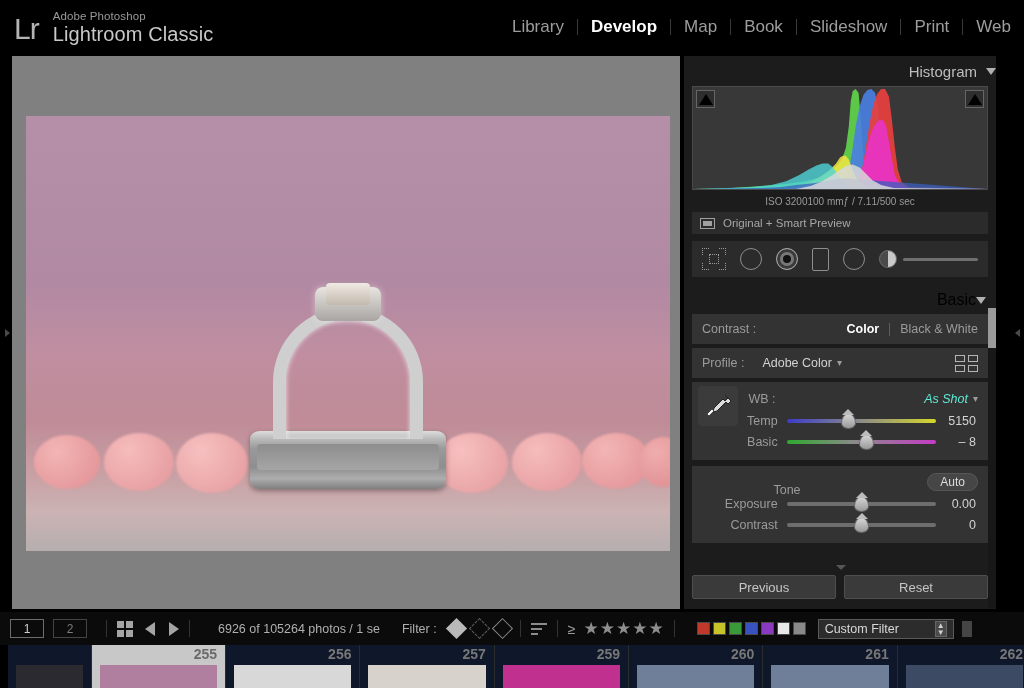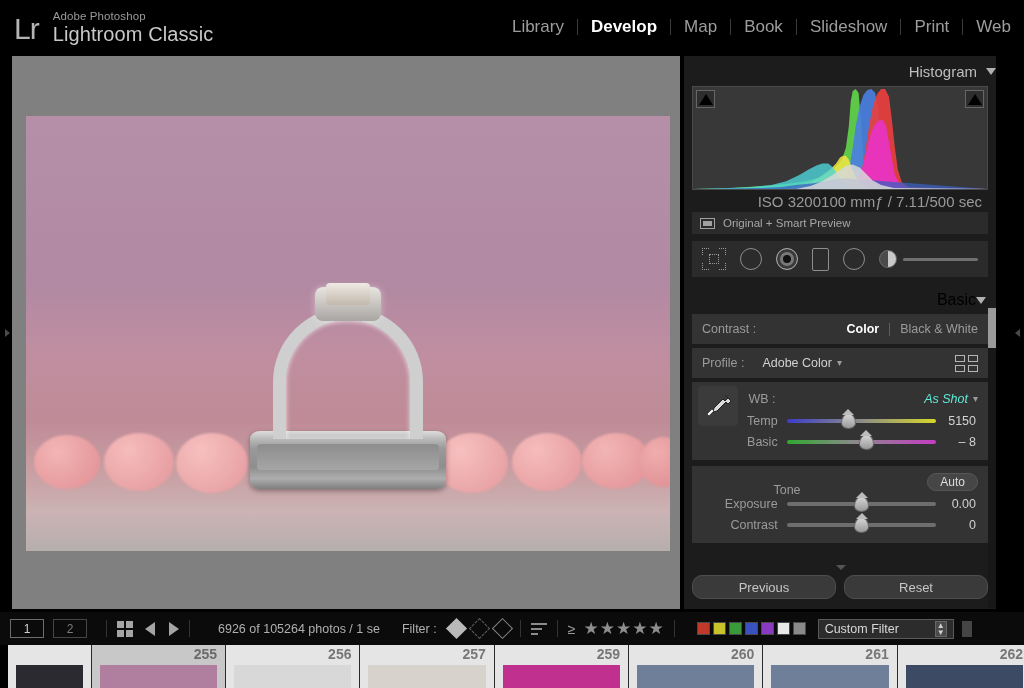--- a/index.html
+++ b/index.html
@@ -64,22 +64,22 @@
   .tri-down { width: 0; height: 0; border-left: 5px solid transparent; border-right: 5px solid transparent;
               border-top: 7px solid #b0b0b0; }
 
   .hist-wrap { margin: 0 8px; height: 104px; background: #383838; border: 1px solid #4a4a4a; position: relative; }
   .hist-svg { position: absolute; left: 0; top: 0; width: 100%; height: 100%; }
   .clip-tri { position: absolute; top: 3px; width: 19px; height: 18px; border: 1px solid #666;
               background: #2e2e2e; display: flex; align-items: center; justify-content: center; cursor: pointer; }
   .clip-tri.l { left: 3px; } .clip-tri.r { right: 3px; }
   .clip-tri i { width:0;height:0;border-left:7px solid transparent;border-right:7px solid transparent;border-bottom:11px solid #000; }
 
-  .exif { margin: 0 8px; height: 22px; display: flex; align-items: center; justify-content: flex-end;
-          font-size: 15px; color: #9a9a9a; padding: 0 6px; }
+  .exif { margin: 0 8px; height: 22px; display: flex; align-items: center; justify-content: center;
+          font-size: 10px; color: #9a9a9a; padding: 0 6px; }
   .smartprev { margin: 0 8px; height: 22px; display: flex; align-items: center; font-size: 11.5px; color: #a7a7a7;
                background: #2b2b2b; padding: 0 8px; border-radius: 1px; }
   .sp-icon { width: 15px; height: 11px; border: 1px solid #a0a0a0; margin-right: 8px; display: inline-block; position: relative; }
   .sp-icon::after { content:''; position:absolute; left:2px; top:2px; right:2px; bottom:2px; background:#a0a0a0; }
 
   .toolstrip { margin: 7px 8px 0; height: 36px; background: #2b2b2b; display: flex; align-items: center;
                padding: 0 10px; gap: 14px; }
   .tool { cursor: pointer; display: flex; align-items: center; }
   .tool .circ { width: 22px; height: 22px; border-radius: 50%; border: 1.5px solid #8e8e8e; }
   .tool.active .circ { background: #787878; border-color: #a8a8a8; box-shadow: 0 0 0 3px #3a3a3a inset; }
@@ -131,21 +131,21 @@
   .tone-head { display: flex; align-items: center; height: 22px; font-size: 12.5px; color: #9b9b9b; }
   .tone-head .tlab { width: 170px; text-align: center; margin-top: 15px; }
   .auto-btn { margin-left: auto; background: #464646; border: 1px solid #565656; border-radius: 9px;
               padding: 1px 12px; font-size: 12px; color: #dcdcdc; cursor: pointer; }
 
   .panel-scroll { position: absolute; right: 0px; top: 252px; width: 8px; height: 300px; background: #181818; }
   .panel-scroll .thumb { width: 8px; height: 40px; background: #9a9a9a; }
 
   .botbtns { position: absolute; left: 684px; top: 570px; width: 312px; height: 34px; display: flex; gap: 8px;
              padding: 0 8px; align-items: center; }
-  .botbtn { flex: 1; height: 24px; background: #3a3a3a; border: 1px solid #4e4e4e; border-radius: 10px;
+  .botbtn { flex: 1; height: 24px; background: #3a3a3a; border: 1px solid #4e4e4e; border-radius: 2px;
             display: flex; align-items: center; justify-content: center; font-size: 13px; color: #c6c6c6; cursor: pointer; }
   .panel-grip { position: absolute; left: 836px; top: 565px; width: 0; height: 0;
                 border-left: 5px solid transparent; border-right: 5px solid transparent; border-top: 5px solid #555; }
 
   
   .toolbar { position: absolute; left: 0; top: 612px; width: 1024px; height: 33px; background: #0b0b0b;
              display: flex; align-items: center; padding: 0 10px; }
   .pgbox { width: 34px; height: 19px; border: 1px solid #6d6d6d; display: flex; align-items: center;
            justify-content: center; font-size: 12px; color: #cfcfcf; margin-right: 9px; cursor: pointer; }
   .pgbox.off { border-color: #454545; color: #7c7c7c; }
@@ -170,21 +170,21 @@
   .sw { width: 13px; height: 13px; border: 1px solid #4a4a4a; cursor: pointer; }
   .custfilter { margin-left: 12px; width: 136px; height: 20px; background: #2c2c2c; border: 1px solid #5a5a5a;
                 display: flex; align-items: center; padding: 0 6px; font-size: 12.5px; color: #d8d8d8; cursor: pointer; }
   .custfilter .spin { margin-left: auto; width: 12px; height: 16px; background: #4a4a4a; border: 1px solid #666;
                       color: #cfcfcf; font-size: 8px; line-height: 7px; text-align: center; }
   .tb-endbtn { margin-left: 8px; width: 10px; height: 16px; background: #454545; cursor: pointer; }
 
   
   .filmstrip { position: absolute; left: 8px; top: 645px; width: 1024px; height: 43px; background: #2b2b2b;
                display: flex; align-items: flex-start; }
-  .cell { width: 141px; height: 43px; position: relative; background: #e5e5e5;
+  .cell { width: 141px; height: 43px; position: relative; background: #0f172a;
           border-right: 1px solid #2b2b2b; overflow: hidden; }
   .cell.sel { background: #c8c8c8; }
   .cell .num { position: absolute; right: 8px; top: 1px; font-size: 14px; color: #777; font-weight: bold; }
   .cell.sel .num { color: #6a6a6a; }
   .cell .tb { position: absolute; left: 8px; right: 8px; top: 20px; bottom: 0; }
   .cell.partial { width: 88px; }
 </style>
 </head>
 <body>
 

